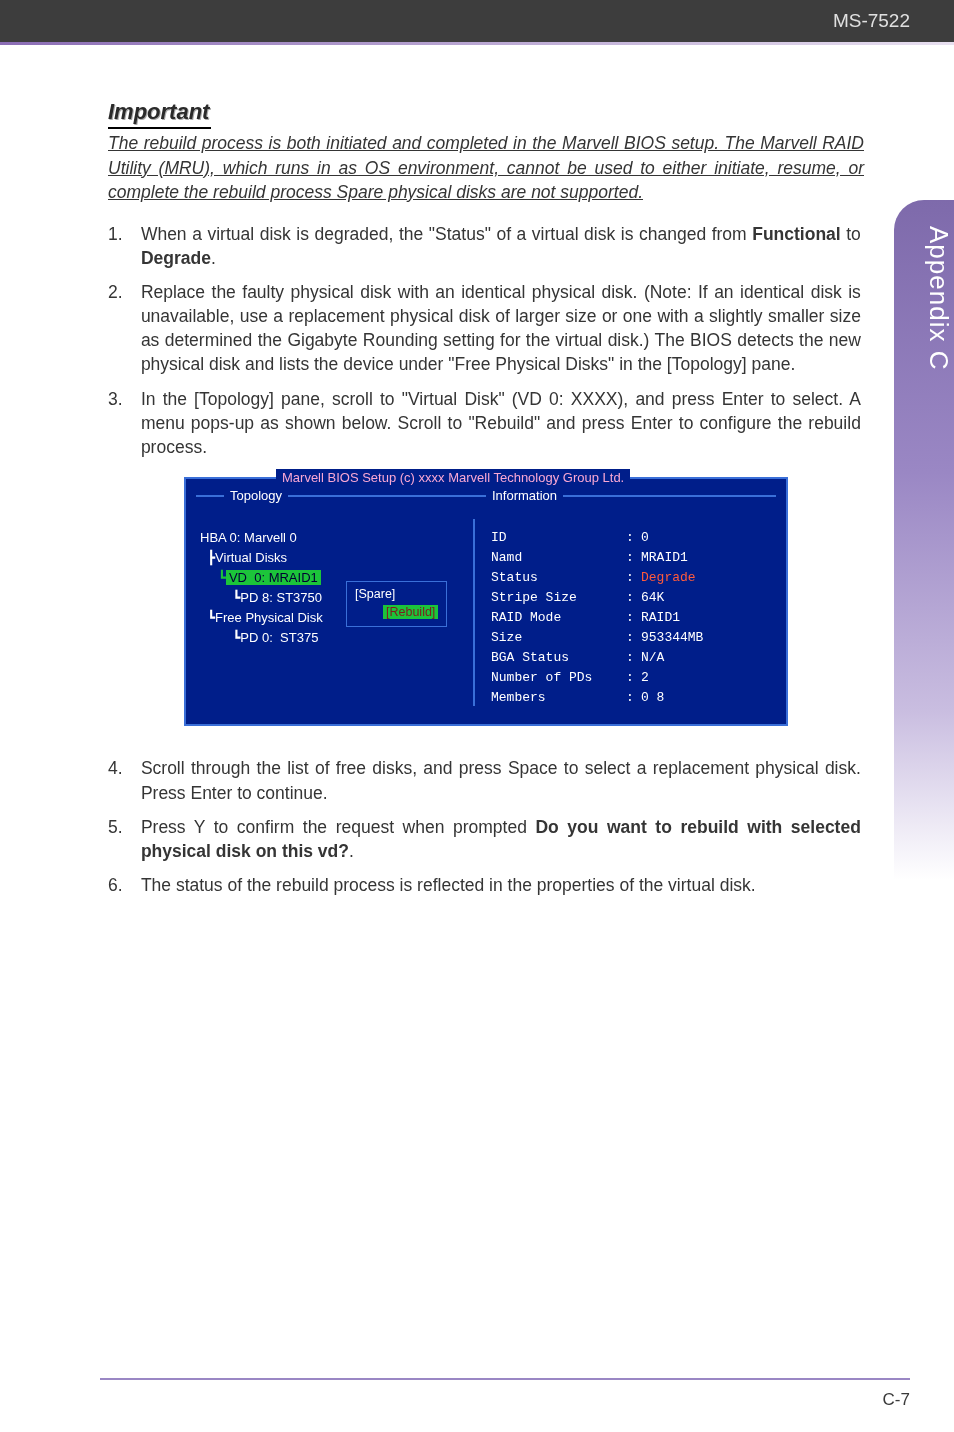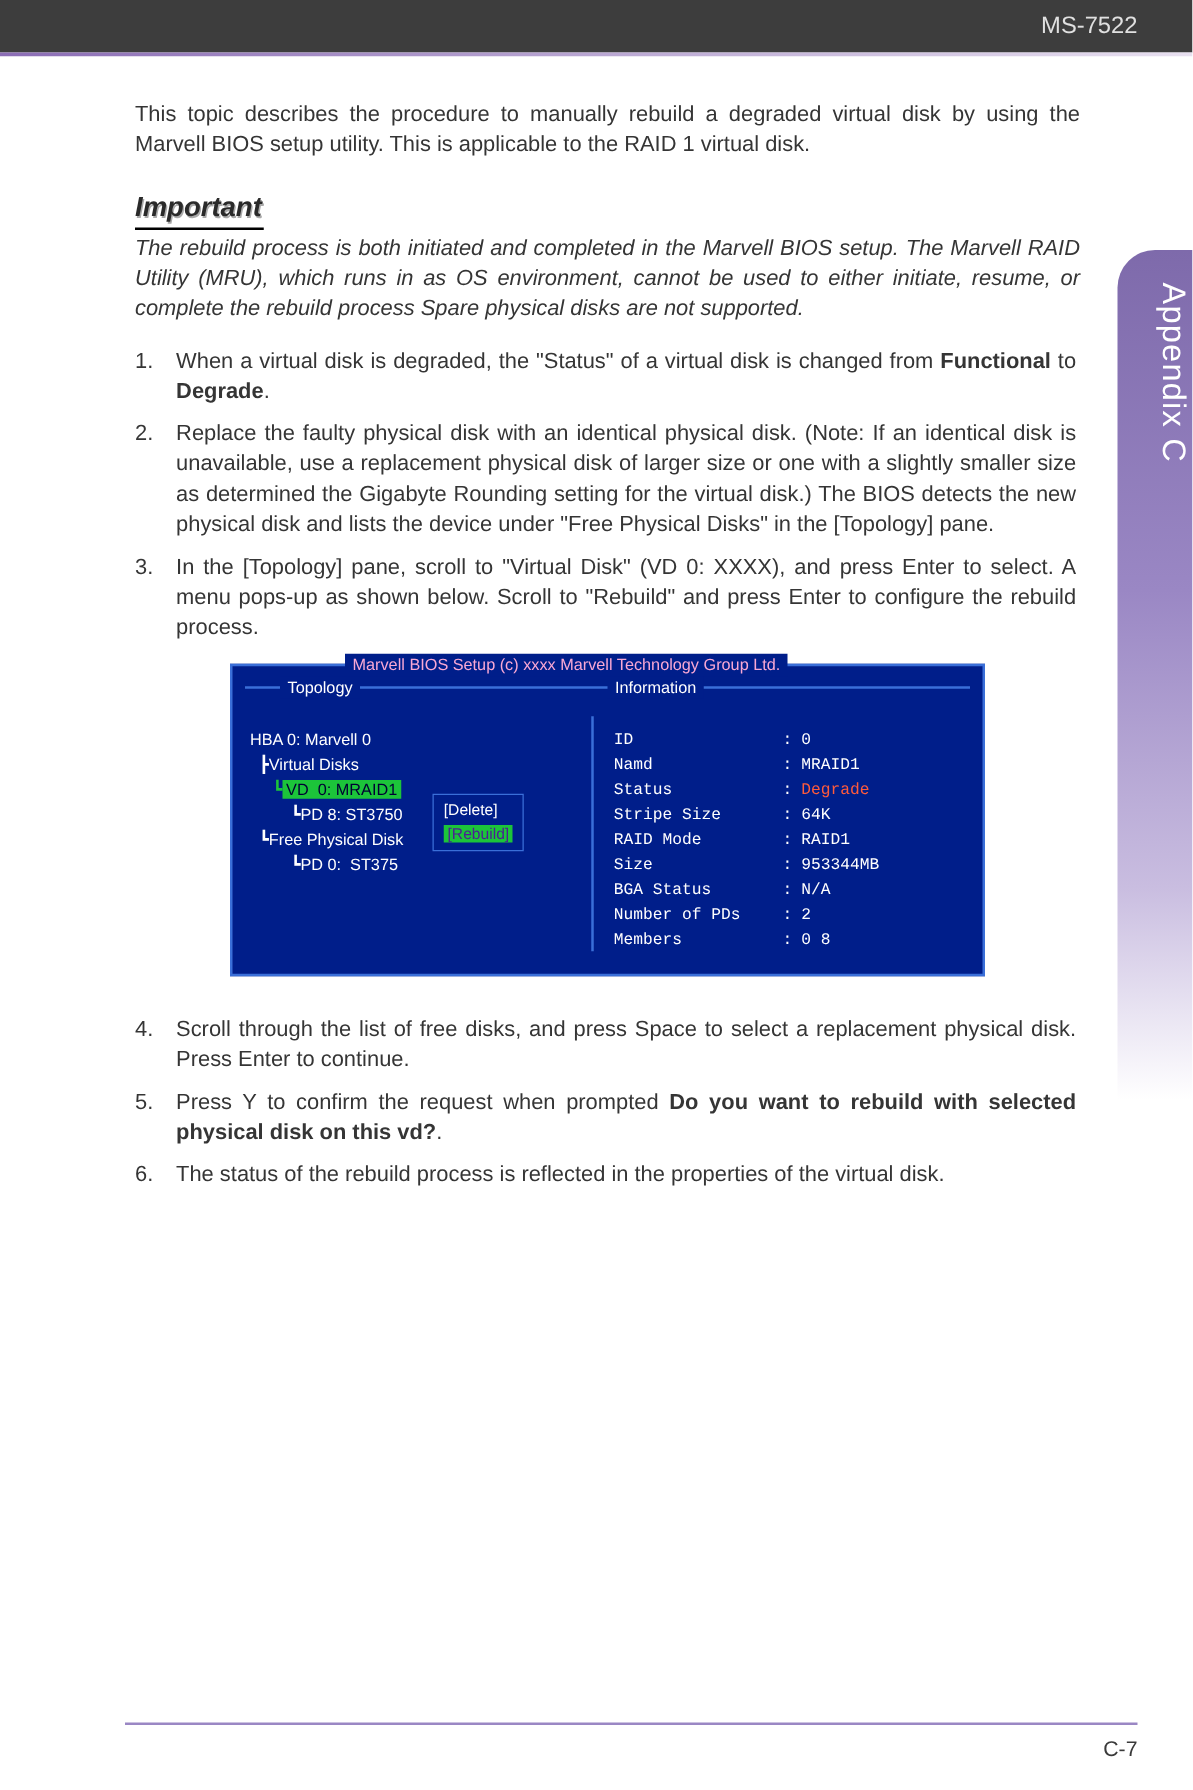--- a/index.html
+++ b/index.html
@@ -52,21 +52,21 @@
       font-style: italic;
       font-weight: bold;
       font-size: 22px;
       color: #2a2a2a;
       text-shadow: 1px 1px 0 #aaa;
       border-bottom: 2px solid #000;
       display: inline-block;
       margin: 18px 0 2px 0;
       padding-right: 2px;
     }
-    .italic-para { font-style: italic; margin-bottom: 18px; text-align: justify;}
+    .italic-para { font-style: italic; margin-bottom: 18px; text-align: justify; text-decoration: underline;}
     .para { text-align: justify; margin-bottom: 6px; }
     ol.numlist { list-style: none; }
     ol.numlist > li { margin-bottom: 10px; text-align: justify; }
     ol.numlist > li .num { display: inline-block; width: 28px; vertical-align: top;}
     ol.numlist > li .body { display: inline-block; width: 720px; vertical-align: top;}
     .bold { font-weight: bold; }
 
     .bios-fig {
       margin: 18px auto 30px auto;
       width: 604px;
@@ -111,21 +111,21 @@
     .menu-popup {
       position: absolute;
       left: 160px;
       top: 62px;
       border: 1.5px solid #3a6fd8;
       background: #001e8a;
       padding: 3px 8px;
       font-size: 12.5px;
     }
     .menu-popup div { margin: 1px 0;}
-    .menu-sel { background: #1cc43a; color: #4c1d95; padding: 0 3px;}
+    .menu-sel { background: #1cc43a; color: #7f1d1d; padding: 0 3px; margin-left: 28px;}
     .info-tbl { display: grid; grid-template-columns: 135px 15px auto; row-gap: 2px;}
     .info-tbl div { color: #fff; font-size: 13px; font-family: Liberation Mono, monospace;}
     .info-tbl .deg { color: #ff5b3b;}
     .footer-line {
       position: absolute;
       bottom: 52px;
       left: 100px; right: 44px;
       border-top: 2px solid #9a87c4;
     }
     .page-num {
@@ -143,21 +143,20 @@
   <span>MS-7522</span>
 </div>
 <div class="purple-underline"></div>
 
 <div class="side-tab">
   <span>Appendix C</span>
 </div>
 
 <div class="content">
 
-  <div class="para">This topic describes the procedure to manually rebuild a degraded virtual disk by using the Marvell BIOS setup utility. This is applicable to the RAID 1 virtual disk.</div>
 
   <div class="important-hdr">Important</div>
   <div class="italic-para">The rebuild process is both initiated and completed in the Marvell BIOS setup. The Marvell RAID Utility (MRU), which runs in as OS environment, cannot be used to either initiate, resume, or complete the rebuild process Spare physical disks are not supported.</div>
 
   <ol class="numlist">
     <li>
       <span class="num">1.</span>
       <span class="body">
         <span>When a virtual disk is degraded, the "Status" of a virtual disk is changed from </span><span class="bold">Functional</span><span> to </span><span class="bold">Degrade</span><span>.</span>
       </span>
@@ -184,21 +183,21 @@
         <div class="bios-left">
           <div class="tree">
             <div class="tree-line">HBA 0: Marvell 0</div>
             <div class="tree-line">  ┣<span>Virtual Disks</span></div>
             <div class="tree-line">     <span style="color:#1cc43a">┗</span><span class="highlight-green">VD  0: MRAID1</span></div>
             <div class="tree-line">         ┗<span>PD 8: ST3750</span></div>
             <div class="tree-line">  ┗<span>Free Physical Disk</span></div>
             <div class="tree-line">         ┗<span>PD 0:  ST375</span></div>
           </div>
           <div class="menu-popup">
-            <div>[Delete]</div>
+            <div>[Spare]</div>
             <div><span class="menu-sel">[Rebuild]</span></div>
           </div>
         </div>
         <div class="bios-right">
           <div class="info-tbl">
             <div>ID</div>
               <div>:</div>
               <div>0</div>
             <div>Namd</div>
               <div>:</div>

